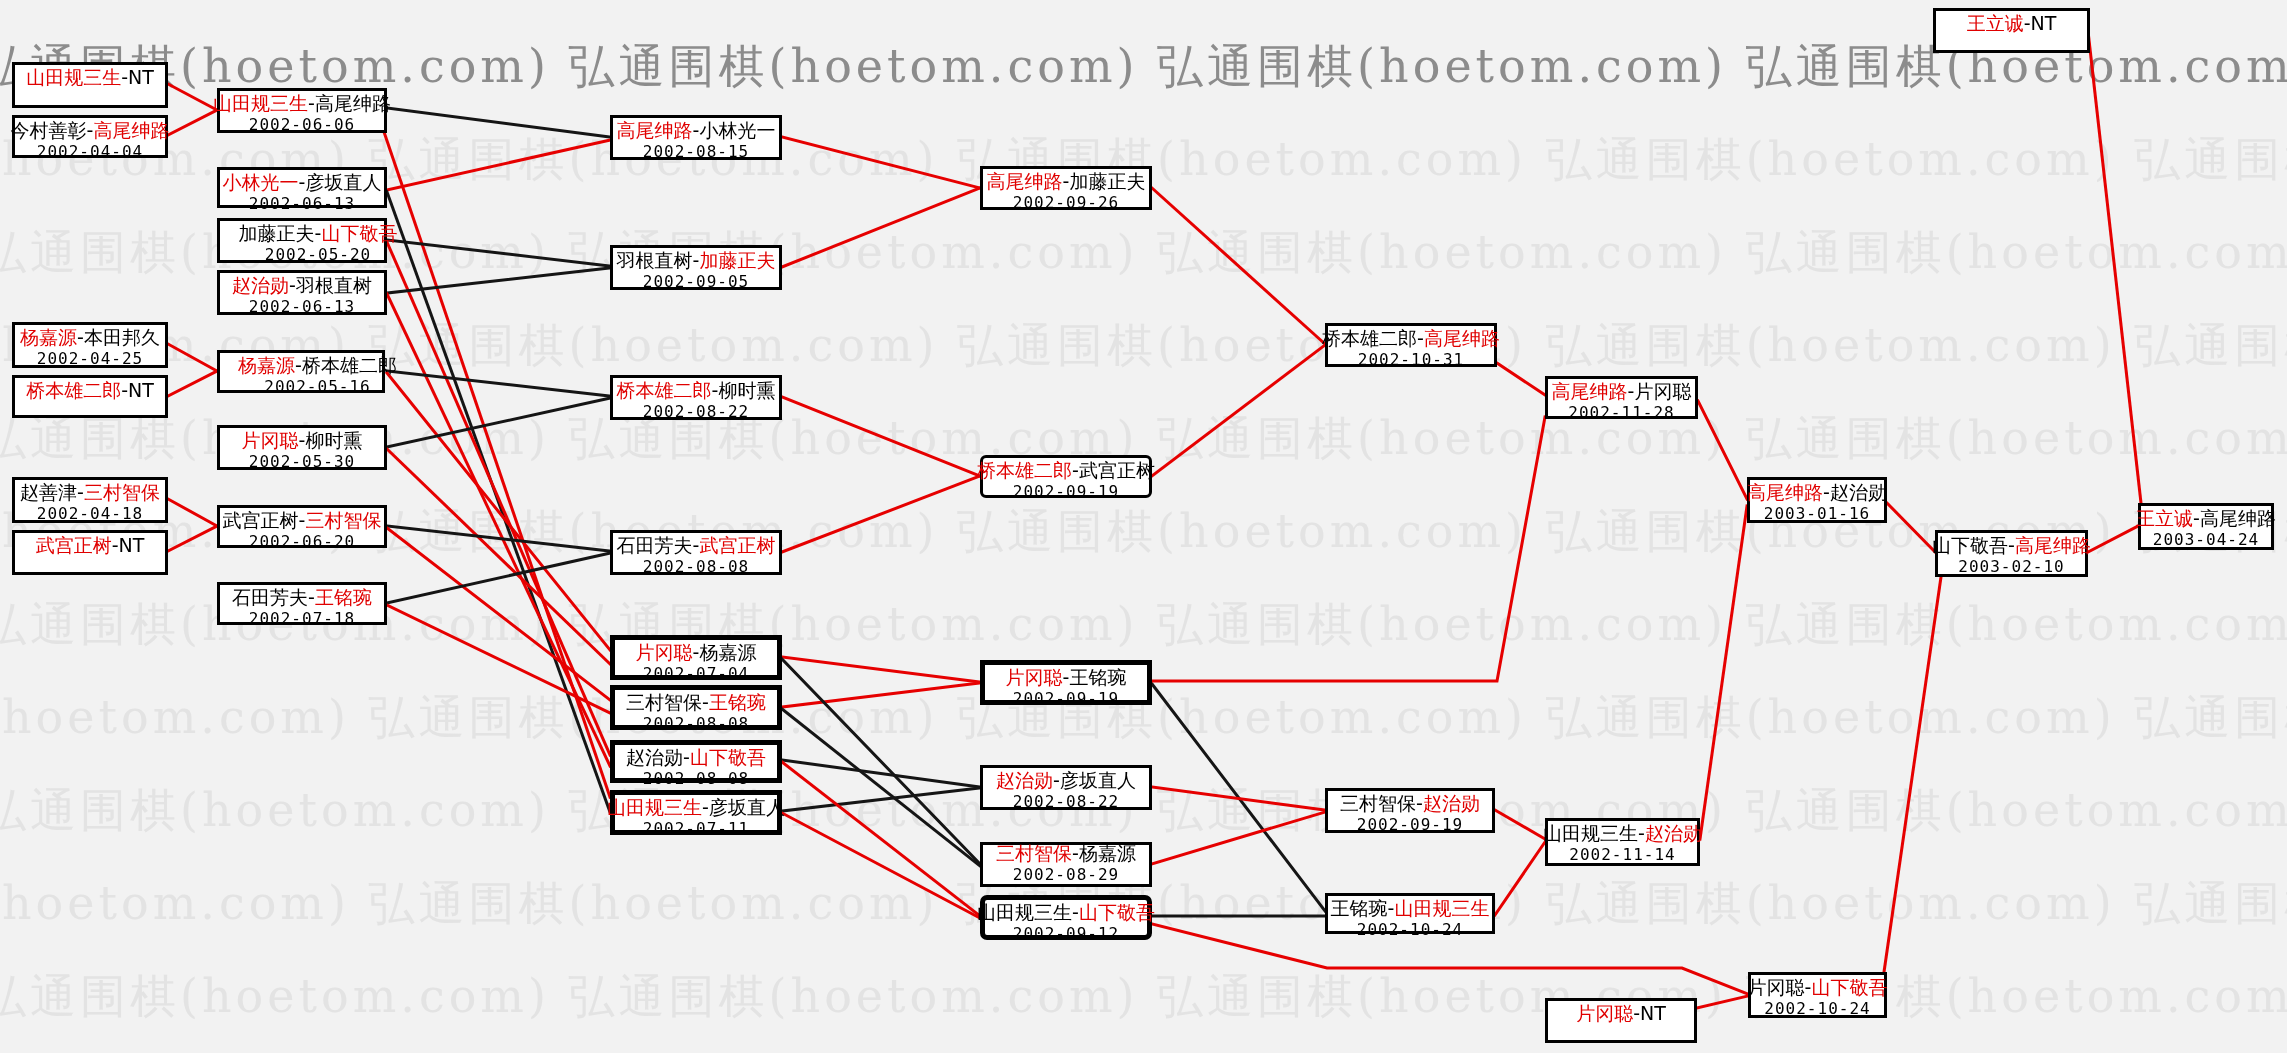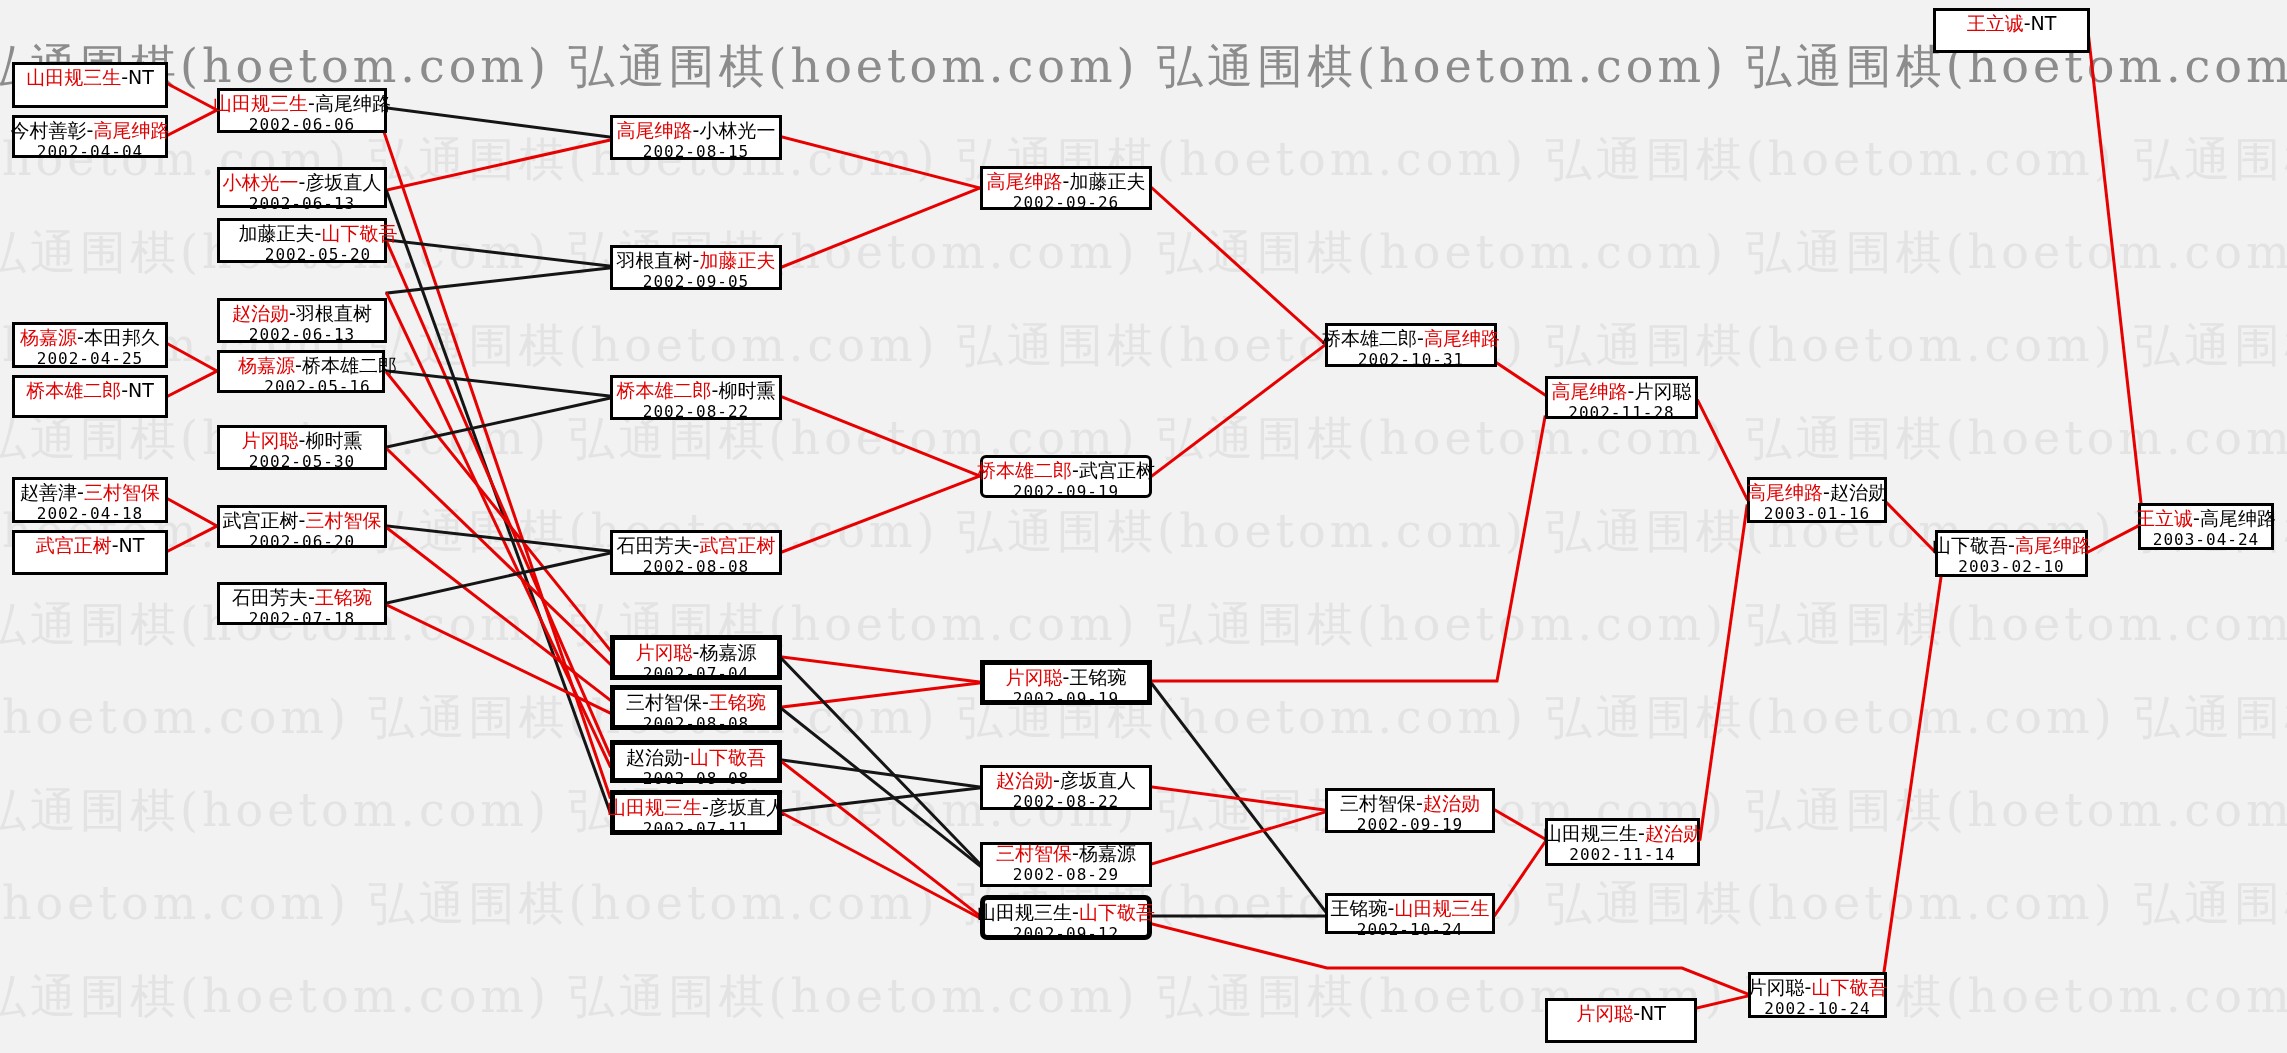--- a/index.html
+++ b/index.html
@@ -134,21 +134,21 @@
         <div class="dt">2002-06-06</div>
       </div>
       <div class="match" style="left: 217px; top: 167px; width: 170px; height: 41px;">
         <div class="nm"><span class="win">小林光一</span><span>-</span><span class="">彦坂直人</span></div>
         <div class="dt">2002-06-13</div>
       </div>
       <div class="match" style="left: 217px; top: 218px; width: 170px; height: 45px; padding-left: 32px;">
         <div class="nm"><span class="">加藤正夫</span><span>-</span><span class="win">山下敬吾</span></div>
         <div class="dt">2002-05-20</div>
       </div>
-      <div class="match" style="left: 217px; top: 270px; width: 170px; height: 45px; margin-top: 28px;">
+      <div class="match" style="left: 217px; top: 270px; width: 170px; height: 45px;">
         <div class="nm"><span class="win">赵治勋</span><span>-</span><span class="">羽根直树</span></div>
         <div class="dt">2002-06-13</div>
       </div>
       <div class="match" style="left: 217px; top: 350px; width: 168px; height: 43px; padding-left: 33px;">
         <div class="nm"><span class="win">杨嘉源</span><span>-</span><span class="">桥本雄二郎</span></div>
         <div class="dt">2002-05-16</div>
       </div>
       <div class="match" style="left: 217px; top: 425px; width: 170px; height: 45px;">
         <div class="nm"><span class="win">片冈聪</span><span>-</span><span class="">柳时熏</span></div>
         <div class="dt">2002-05-30</div>

